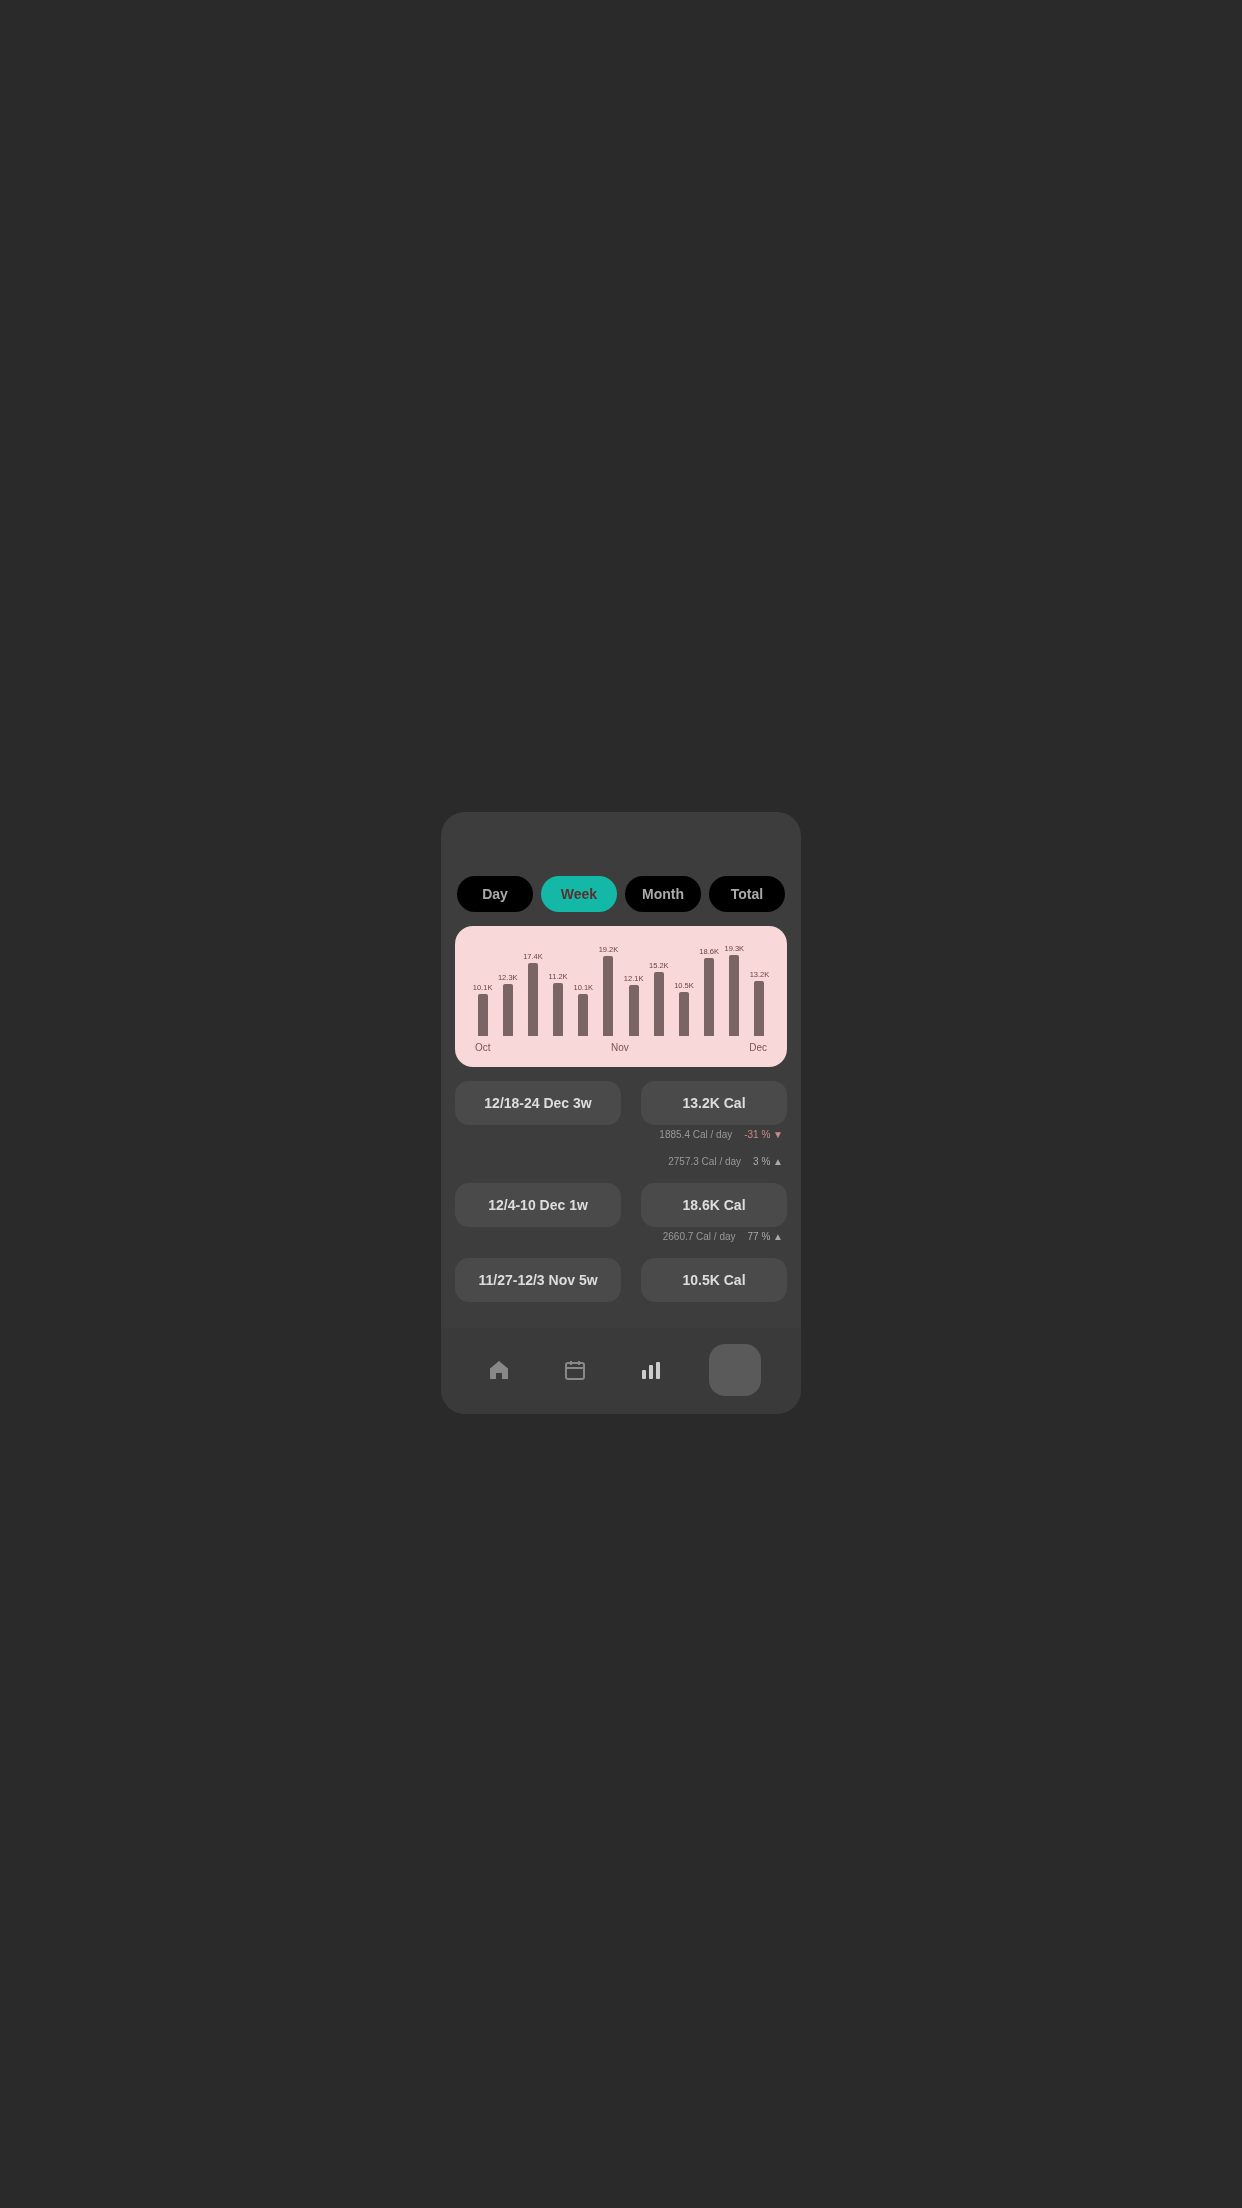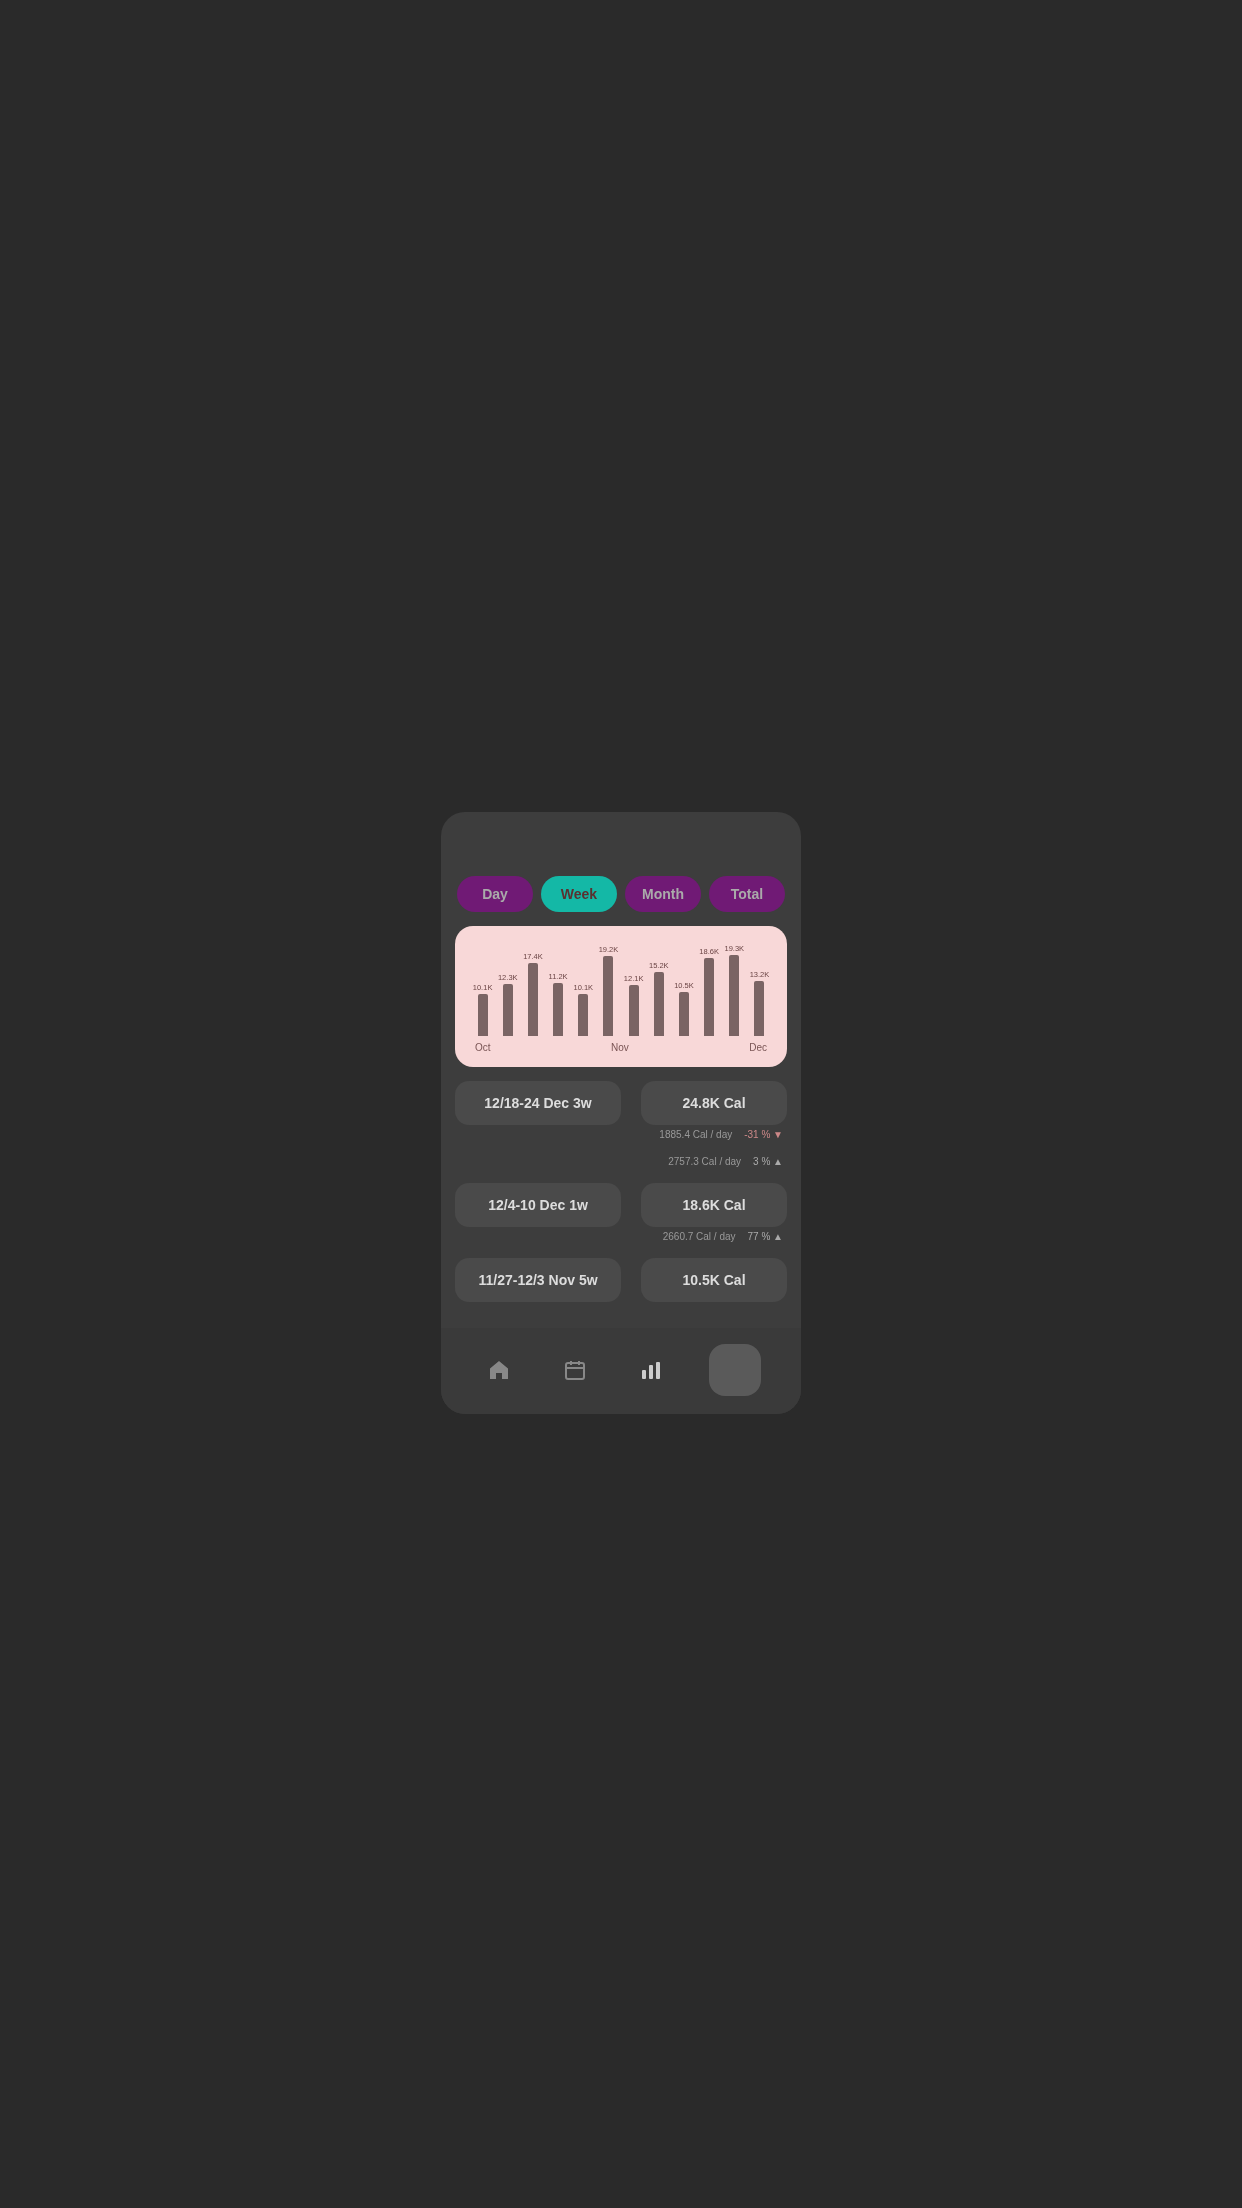--- a/index.html
+++ b/index.html
@@ -73,21 +73,21 @@
       padding: 0 16px 14px 16px;
     }
     .tab {
       flex: 1;
       padding: 10px 0;
       border-radius: 20px;
       text-align: center;
       font-size: 14px;
       font-weight: 600;
       cursor: pointer;
-      background: #701a75;
+      background: #000000;
       color: #aaaaaa;
       border: none;
     }
     .tab.active {
       background: #14b8a6;
       color: #5a3030;
     }
     .chart-area {
       background: #f8d8d8;
       margin: 0 14px 14px 14px;
@@ -299,21 +299,21 @@
         <span class="x-label">Oct</span>
         <span class="x-label">Nov</span>
         <span class="x-label">Dec</span>
       </div>
     </div>
 
     <div class="list-section" id="week-list">
     <div class="week-item">
           <div class="week-row">
             <div class="week-label-btn">12/18-24  Dec 3w</div>
-            <div class="week-cal-btn">24.8K Cal</div>
+            <div class="week-cal-btn">13.2K Cal</div>
           </div>
           <div class="week-meta">
             <span>1885.4 Cal / day</span>
             <span class="change down">-31 % ▼</span>
           </div>
         </div>
         <div class="week-item">
           <div class="week-meta">
             <span>2757.3 Cal / day</span>
             <span class="change up">3 % ▲</span>

